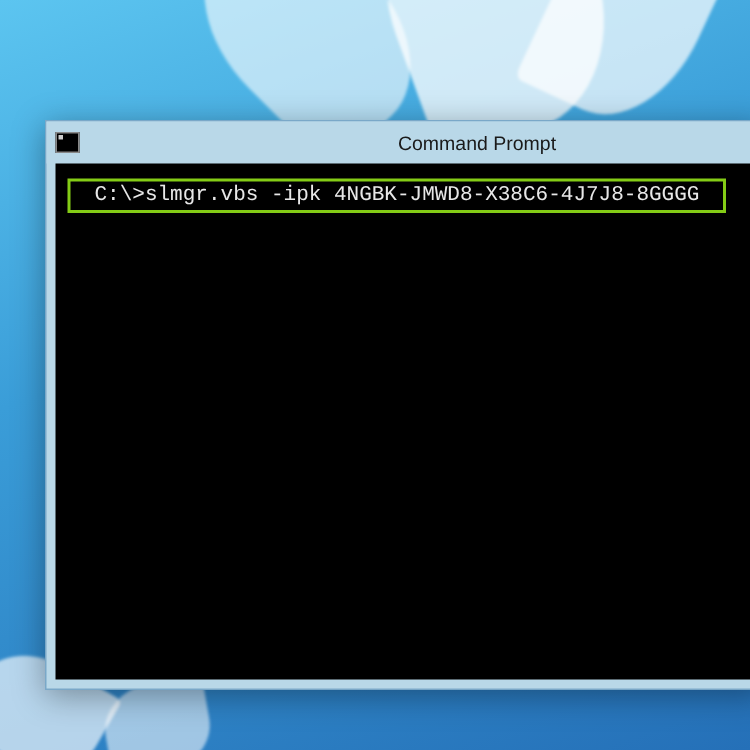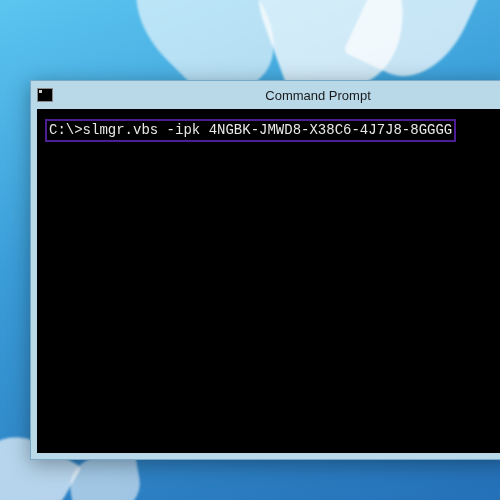--- a/index.html
+++ b/index.html
@@ -117,23 +117,23 @@
       right: 0;
       bottom: 6px;
       background: #000;
       padding: 10px 8px;
       font-family: Consolas, "Courier New", monospace;
       font-size: 14px;
       color: #e8e8e8;
       overflow: hidden;
     }
     .highlight-box {
-      border: 2px solid #4c1d95;
+      border: 2px solid #84cc16;
       display: inline-block;
-      padding: 1px 2px;
+      padding: 1px 16px;
       line-height: 1.2;
     }
     .prompt-text {
       white-space: pre;
     }
   </style>
 </head>
 <body>
 
 <div class="desktop-bg">

